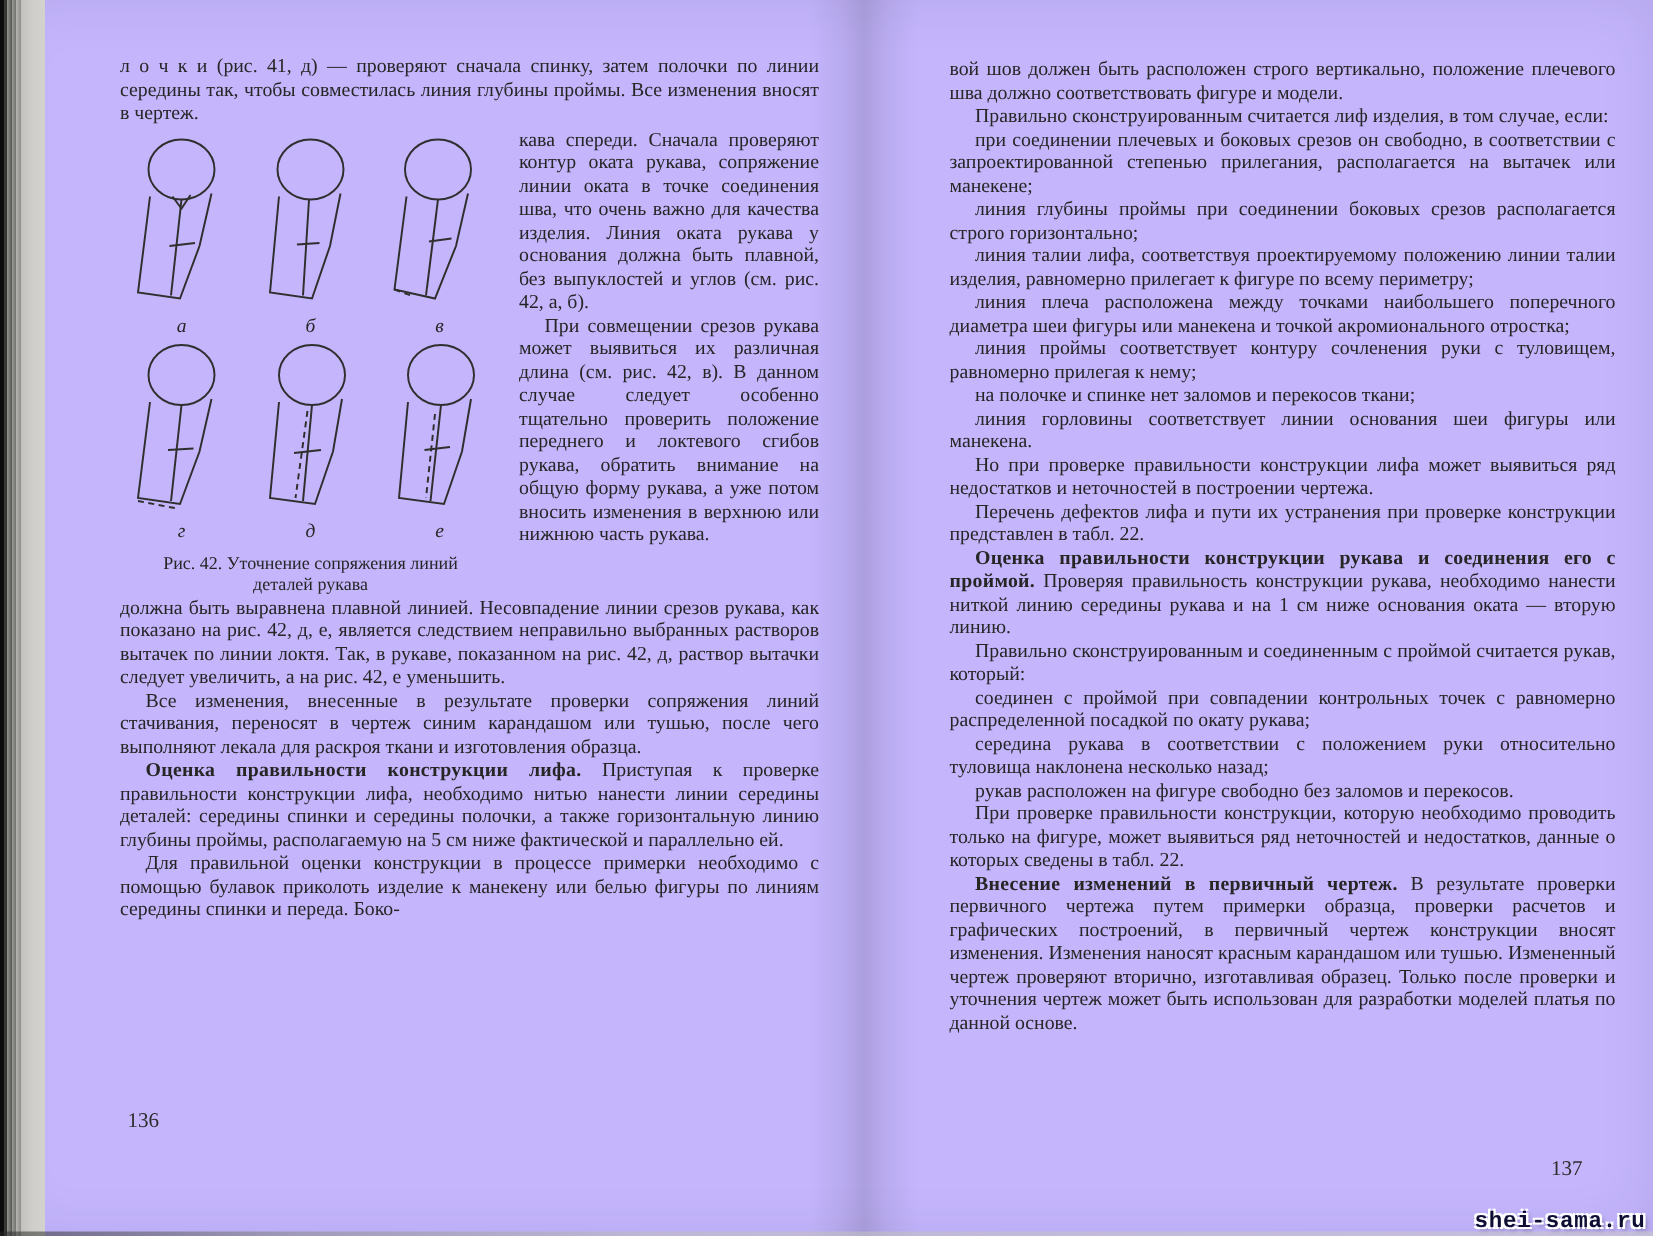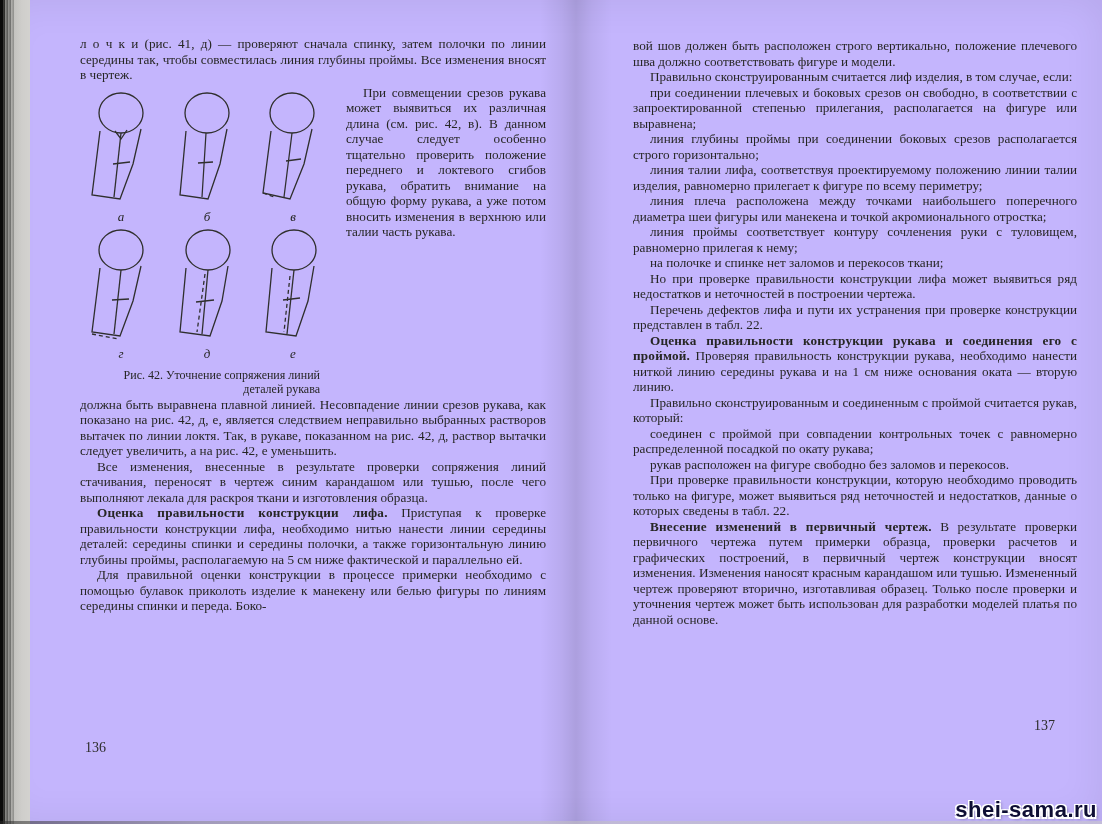--- a/index.html
+++ b/index.html
@@ -55,31 +55,31 @@
   }
   .sleeve-cell { text-align:center; }
   .sleeve-cell svg { display:block; margin:0 auto; }
   .sleeve-label {
     font-style:italic; font-size:13px; line-height:14px;
     text-align:center; margin-top:1px;
   }
   .fig-caption {
     margin-top:7px; padding:0 14px;
     font-size:12px; line-height:14.5px;
-    text-align:right; text-indent:0;
+    text-align:center; text-indent:0;
   }
   .page-number {
     position:absolute; font-size:14px; color:#2c2c2a;
   }
   .pn-left  { left:85px;  top:740px; }
-  .pn-right { left:1034px; top:718px; }
+  .pn-right { left:1034px; top:772px; }
   .watermark {
     position:absolute; right:5px; bottom:1px;
-    font-family:Liberation Sans, sans-serif;
-    font-weight:700; font-size:22px; letter-spacing:.5px;
+    font-family:Liberation Mono, monospace;
+    font-weight:700; font-size:15px; letter-spacing:.5px;
     color:#0e0e34;
     text-shadow:-1.5px -1.5px 0 #fff, 1.5px -1.5px 0 #fff,
                 -1.5px 1.5px 0 #fff, 1.5px 1.5px 0 #fff,
                 2px 2px 3px rgba(0,0,0,.35);
   }
   .sleeve-stroke { stroke:#2f2f2d; stroke-width:1.3; fill:none; }
   .dash { stroke-dasharray:4 3; }
 </style>
 </head>
 <body>
@@ -171,44 +171,47 @@
               </g>
             </svg>
             <div class="sleeve-label">е</div>
           </div>
 
         </div>
         <div class="fig-caption">Рис. 42. Уточнение сопряжения линий деталей рукава</div>
       </div>
 
       <div class="fig-column">
-        <p class="para indent"><span>При совмещении срезов рукава может выявиться их различная длина (см. рис. 42, в). В данном случае следует особенно тщательно проверить положение переднего и локтевого сгибов рукава, обратить внимание на общую форму рукава, а уже потом вносить изменения в верхнюю или талии часть рукава.</span></p>
+        <p class="para"><span>кава спереди. Сначала проверяют контур оката рукава, сопряжение линии оката в точке соединения шва, что очень важно для качества изделия. Линия оката рукава у основания должна быть плавной, без выпуклостей и углов (см. рис. 42, а, б).</span></p>
+        <p class="para indent"><span>При совмещении срезов рукава может выявиться их различная длина (см. рис. 42, в). В данном случае следует особенно тщательно проверить положение переднего и локтевого сгибов рукава, обратить внимание на общую форму рукава, а уже потом вносить изменения в верхнюю или нижнюю часть рукава.</span></p>
       </div>
     </div>
 
     <p class="para"><span>должна быть выравнена плавной линией. Несовпадение линии срезов рукава, как показано на рис. 42, д, е, является следствием неправильно выбранных растворов вытачек по линии локтя. Так, в рукаве, показанном на рис. 42, д, раствор вытачки следует увеличить, а на рис. 42, е уменьшить.</span></p>
     <p class="para indent"><span>Все изменения, внесенные в результате проверки сопряжения линий стачивания, переносят в чертеж синим карандашом или тушью, после чего выполняют лекала для раскроя ткани и изготовления образца.</span></p>
     <p class="para indent"><b class="lead">Оценка правильности конструкции лифа.</b> <span>Приступая к проверке правильности конструкции лифа, необходимо нитью нанести линии середины деталей: середины спинки и середины полочки, а также горизонтальную линию глубины проймы, располагаемую на 5 см ниже фактической и параллельно ей.</span></p>
     <p class="para indent"><span>Для правильной оценки конструкции в процессе примерки необходимо с помощью булавок приколоть изделие к манекену или белью фигуры по линиям середины спинки и переда. Боко-</span></p>
   </div>
 
   <div class="page page-right">
     <p class="para"><span>вой шов должен быть расположен строго вертикально, положение плечевого шва должно соответствовать фигуре и модели.</span></p>
     <p class="para indent"><span>Правильно сконструированным считается лиф изделия, в том случае, если:</span></p>
-    <p class="para indent"><span>при соединении плечевых и боковых срезов он свободно, в соответствии с запроектированной степенью прилегания, располагается на фигуре или выравнена;</span></p>
+    <p class="para indent"><span>при соединении плечевых и боковых срезов он свободно, в соответствии с запроектированной степенью прилегания, располагается на вытачек или манекене;</span></p>
     <p class="para indent"><span>линия глубины проймы при соединении боковых срезов располагается строго горизонтально;</span></p>
     <p class="para indent"><span>линия талии лифа, соответствуя проектируемому положению линии талии изделия, равномерно прилегает к фигуре по всему периметру;</span></p>
     <p class="para indent"><span>линия плеча расположена между точками наибольшего поперечного диаметра шеи фигуры или манекена и точкой акромионального отростка;</span></p>
     <p class="para indent"><span>линия проймы соответствует контуру сочленения руки с туловищем, равномерно прилегая к нему;</span></p>
     <p class="para indent"><span>на полочке и спинке нет заломов и перекосов ткани;</span></p>
+    <p class="para indent"><span>линия горловины соответствует линии основания шеи фигуры или манекена.</span></p>
     <p class="para indent"><span>Но при проверке правильности конструкции лифа может выявиться ряд недостатков и неточностей в построении чертежа.</span></p>
     <p class="para indent"><span>Перечень дефектов лифа и пути их устранения при проверке конструкции представлен в табл. 22.</span></p>
     <p class="para indent"><b class="lead">Оценка правильности конструкции рукава и соединения его с проймой.</b> <span>Проверяя правильность конструкции рукава, необходимо нанести ниткой линию середины рукава и на 1 см ниже основания оката — вторую линию.</span></p>
     <p class="para indent"><span>Правильно сконструированным и соединенным с проймой считается рукав, который:</span></p>
     <p class="para indent"><span>соединен с проймой при совпадении контрольных точек с равномерно распределенной посадкой по окату рукава;</span></p>
+    <p class="para indent"><span>середина рукава в соответствии с положением руки относительно туловища наклонена несколько назад;</span></p>
     <p class="para indent"><span>рукав расположен на фигуре свободно без заломов и перекосов.</span></p>
     <p class="para indent"><span>При проверке правильности конструкции, которую необходимо проводить только на фигуре, может выявиться ряд неточностей и недостатков, данные о которых сведены в табл. 22.</span></p>
     <p class="para indent"><b class="lead">Внесение изменений в первичный чертеж.</b> <span>В результате проверки первичного чертежа путем примерки образца, проверки расчетов и графических построений, в первичный чертеж конструкции вносят изменения. Изменения наносят красным карандашом или тушью. Измененный чертеж проверяют вторично, изготавливая образец. Только после проверки и уточнения чертеж может быть использован для разработки моделей платья по данной основе.</span></p>
   </div>
 
   <div class="page-number pn-left">136</div>
   <div class="page-number pn-right">137</div>
 
   <div class="watermark">shei-sama.ru</div>
 </div>

